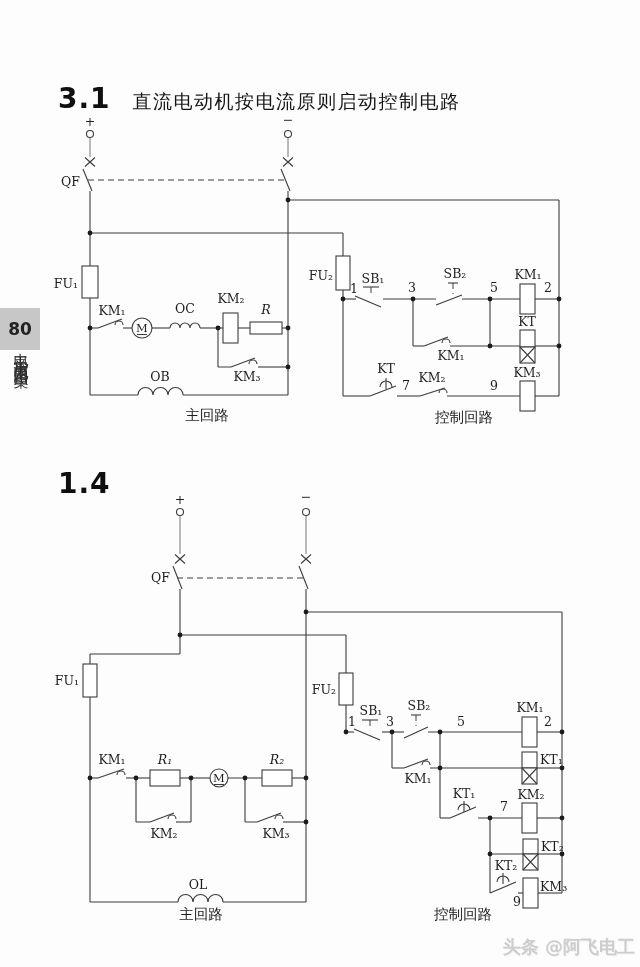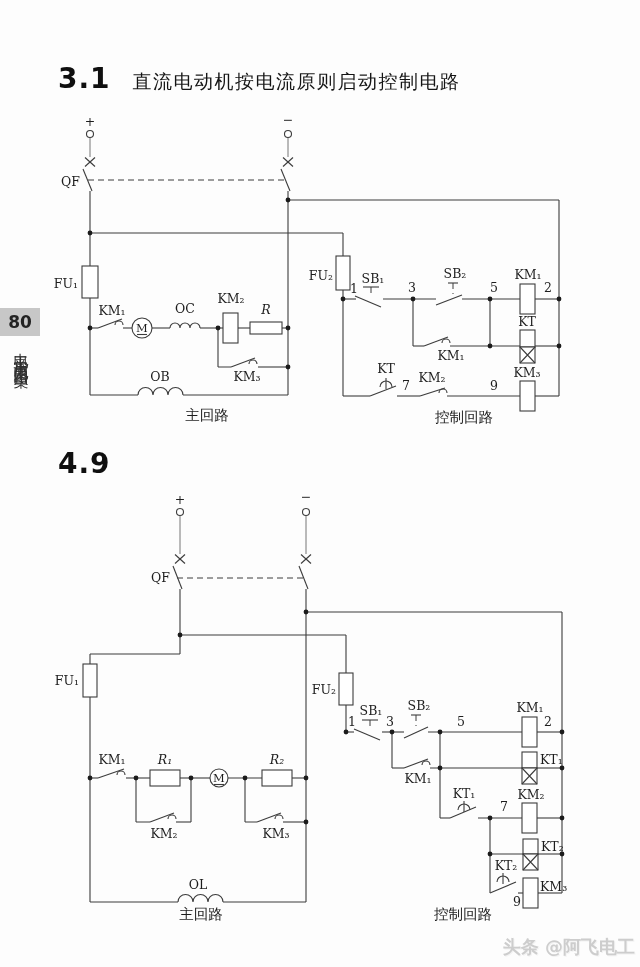--- a/index.html
+++ b/index.html
@@ -2,25 +2,25 @@
 <html><head>
 <meta charset="utf-8">
 <style>
   html,body{margin:0;padding:0;}
   body{
     width:640px;height:967px;position:relative;background:#fdfdfd;
     font-family:"DejaVu Sans","Liberation Sans",sans-serif;color:#111;
     overflow:hidden;
   }
   
-  .section-head{position:absolute;left:58px;display:flex;align-items:baseline;gap:22px;}
+  .section-head{position:absolute;left:58px;display:flex;align-items:baseline;gap:22px;margin-top:20px;}
   .sec-num{font-size:28px;font-weight:700;letter-spacing:1px;color:#0f0f0f;}
   .sec-title{font-size:19px;font-weight:400;letter-spacing:1.5px;color:#151515;}
   
-  .page-badge{position:absolute;left:0;top:308px;width:40px;height:28px;
+  .page-badge{position:absolute;left:0;top:308px;width:40px;height:42px;
     background:#c7c7c7;display:flex;align-items:center;justify-content:center;
     font-size:17px;font-weight:600;color:#222;}
   .side-title{position:absolute;left:11px;top:341px;writing-mode:vertical-rl;
     text-orientation:upright;font-size:15px;letter-spacing:3px;color:#2e2e2e;}
   
   .watermark{position:absolute;left:495px;top:935px;width:140px;text-align:right;
     font-size:18px;font-weight:700;color:#cdcdcd;white-space:nowrap;
     text-shadow:1px 1px 0 #f3f3f3;}
   
   svg{position:absolute;left:0;top:0;}
@@ -40,21 +40,21 @@
 </style>
 </head>
 <body>
 
 <div class="section-head" style="top:62px;">
   <span class="sec-num">3.1</span>
   <span class="sec-title">直流电动机按电流原则启动控制电路</span>
 </div>
 
 <div class="section-head" style="top:447px;">
-  <span class="sec-num">4.9</span>
+  <span class="sec-num">1.4</span>
 </div>
 
 <div class="page-badge">80</div>
 <div class="side-title">电工常用电路图集</div>
 
 <div class="watermark">头条 @阿飞电工</div>
 
 <svg width="640" height="967" viewBox="0 0 640 967">
 
   <g>

